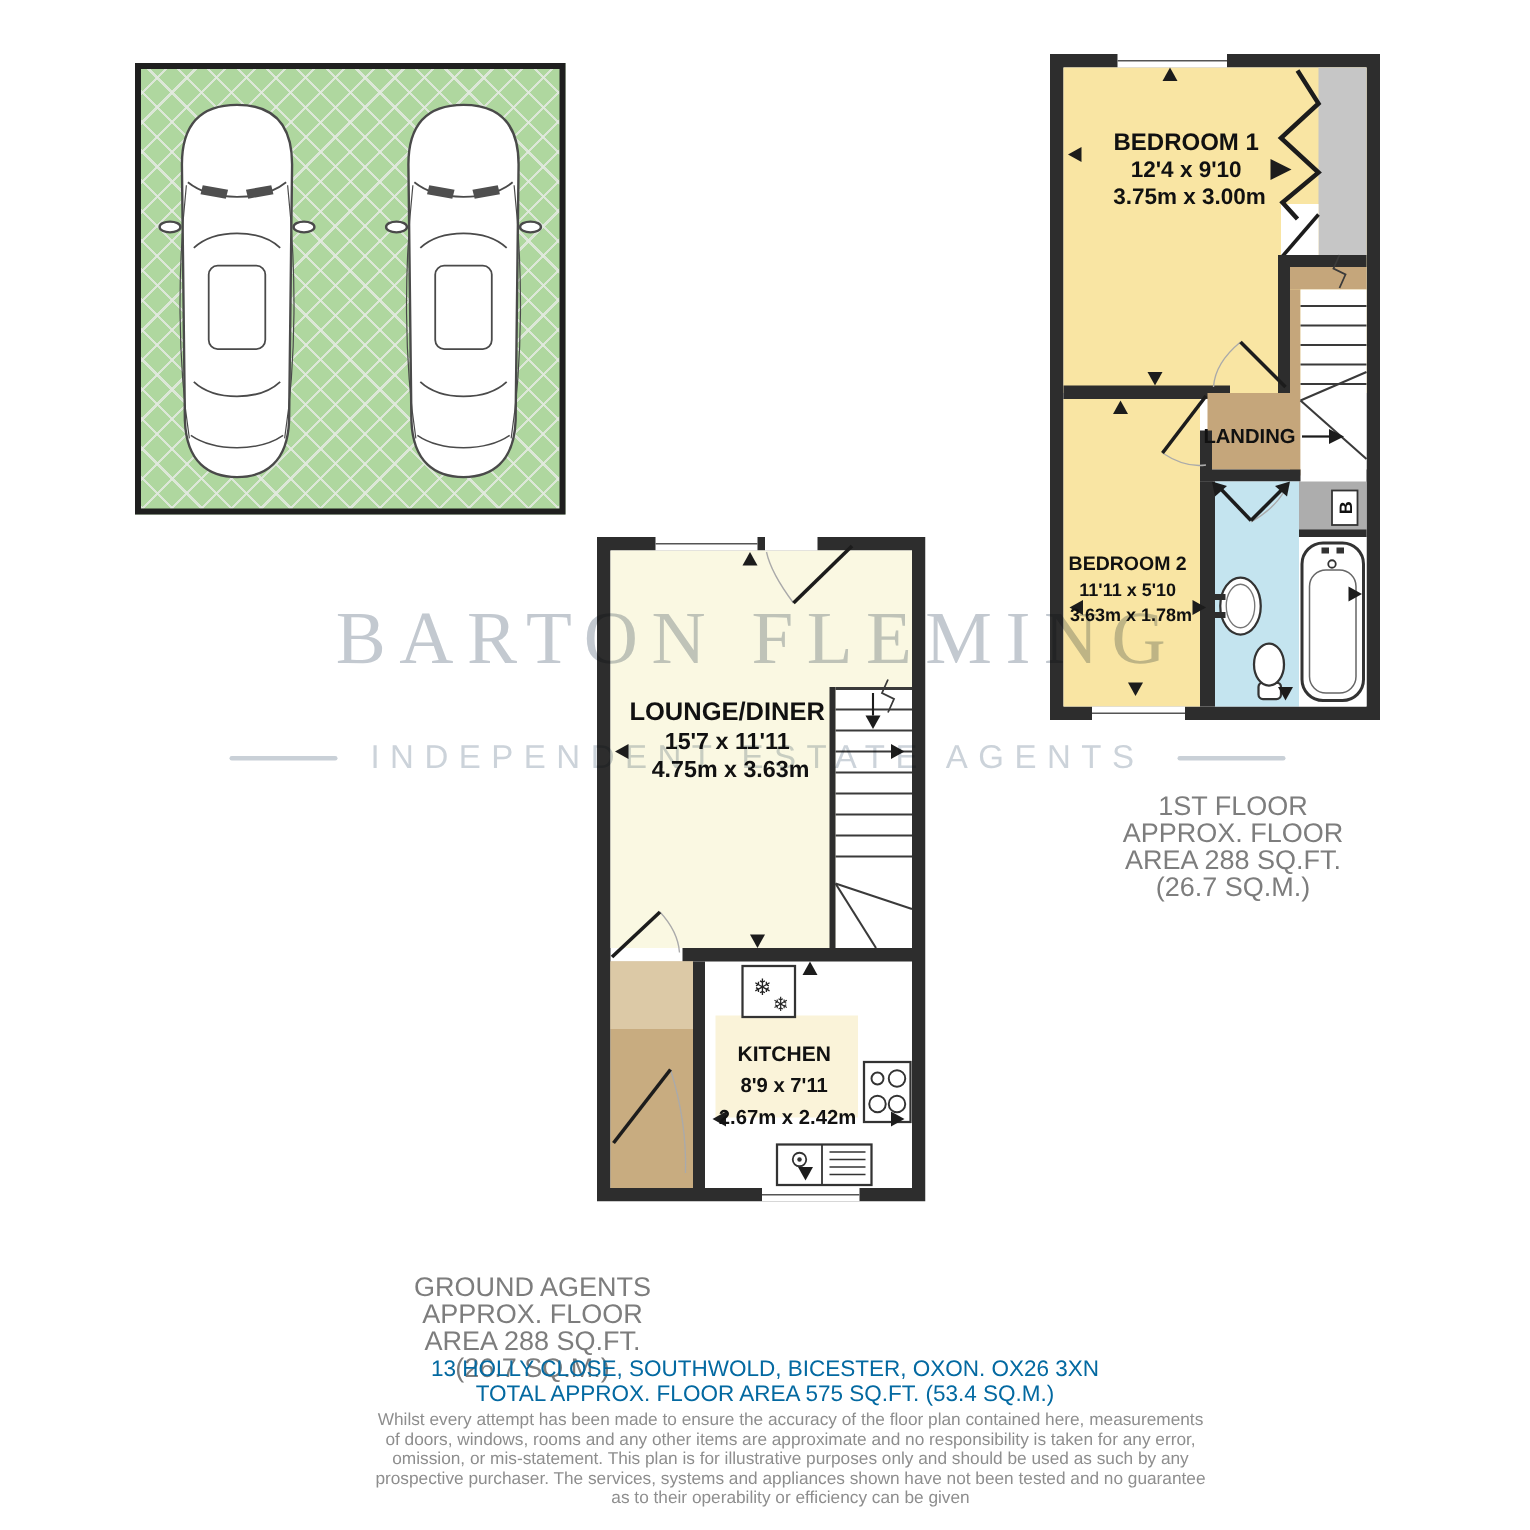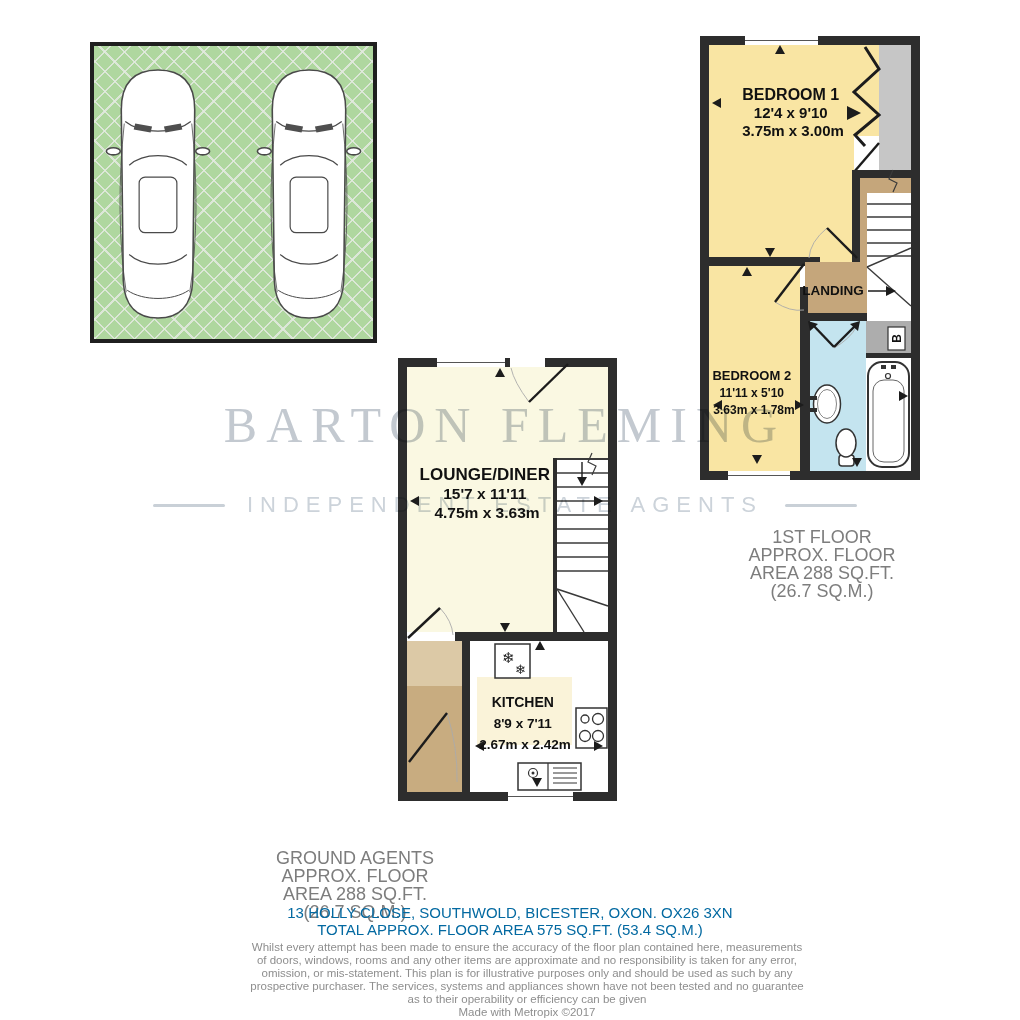--- a/index.html
+++ b/index.html
@@ -299,16 +299,15 @@
   <div class="addr">
     <div>13 HOLLY CLOSE, SOUTHWOLD, BICESTER, OXON. OX26 3XN</div>
     <div>TOTAL APPROX. FLOOR AREA 575 SQ.FT. (53.4 SQ.M.)</div>
   </div>
   <div class="disc">
     <div>Whilst every attempt has been made to ensure the accuracy of the floor plan contained here, measurements</div>
     <div>of doors, windows, rooms and any other items are approximate and no responsibility is taken for any error,</div>
     <div>omission, or mis-statement. This plan is for illustrative purposes only and should be used as such by any</div>
     <div>prospective purchaser. The services, systems and appliances shown have not been tested and no guarantee</div>
     <div>as to their operability or efficiency can be given</div>
-    <div>Made with Metropix ©2017</div>
   </div>
 
 </div>
 
 </body></html>

